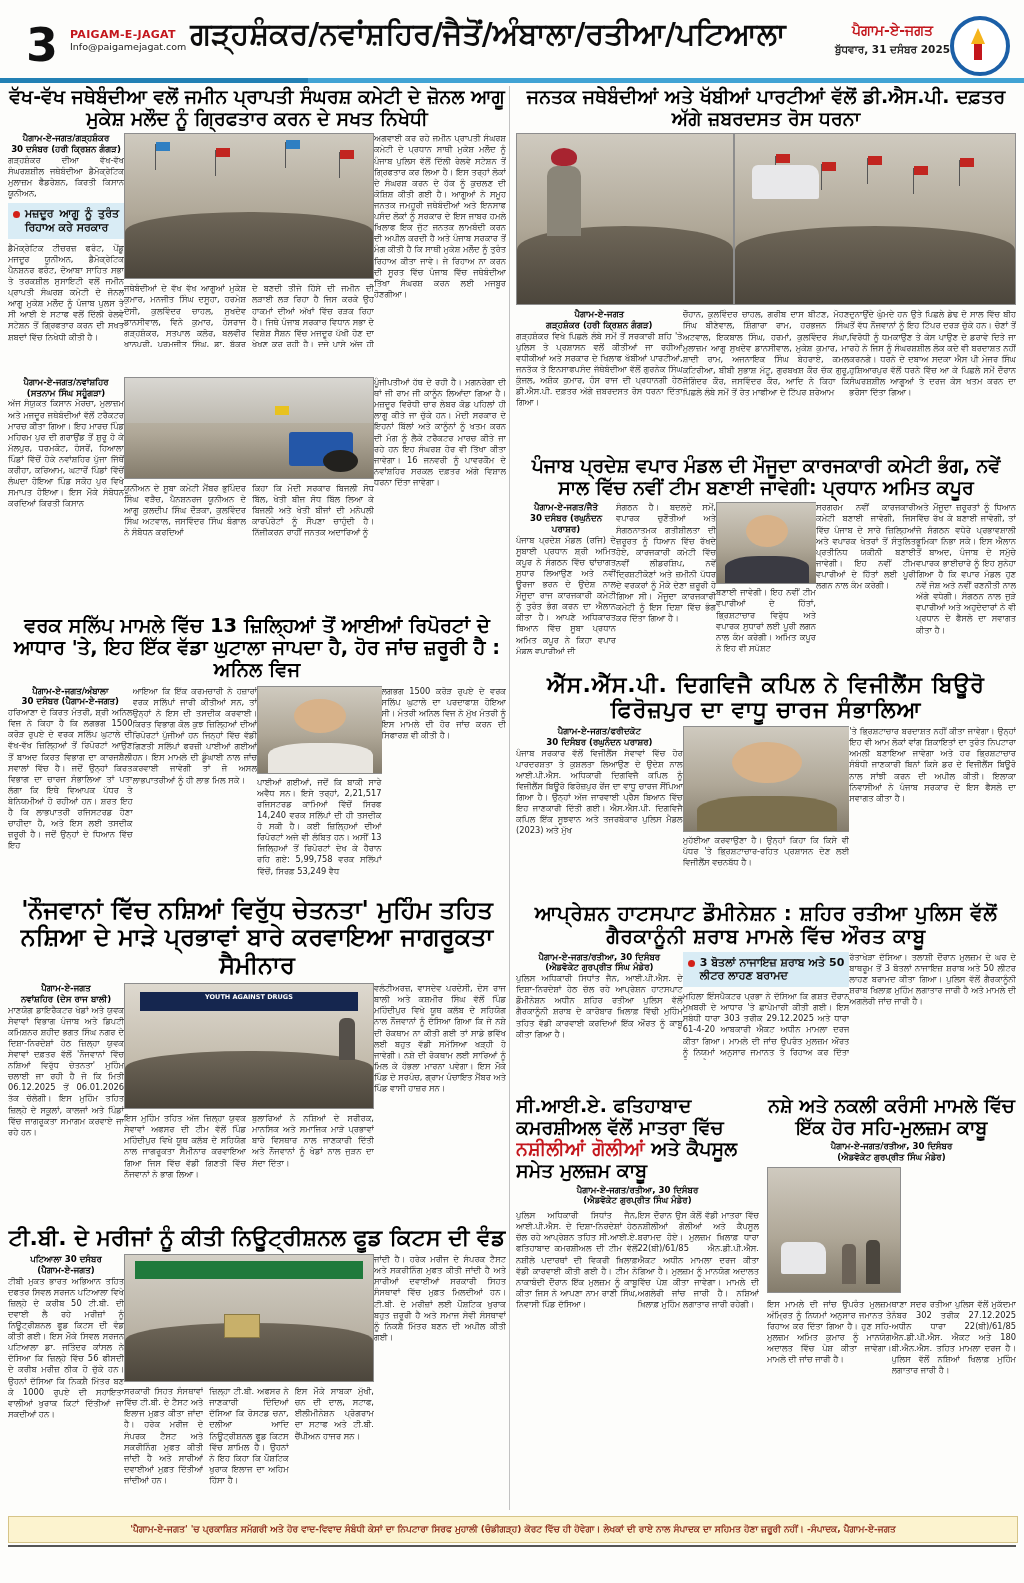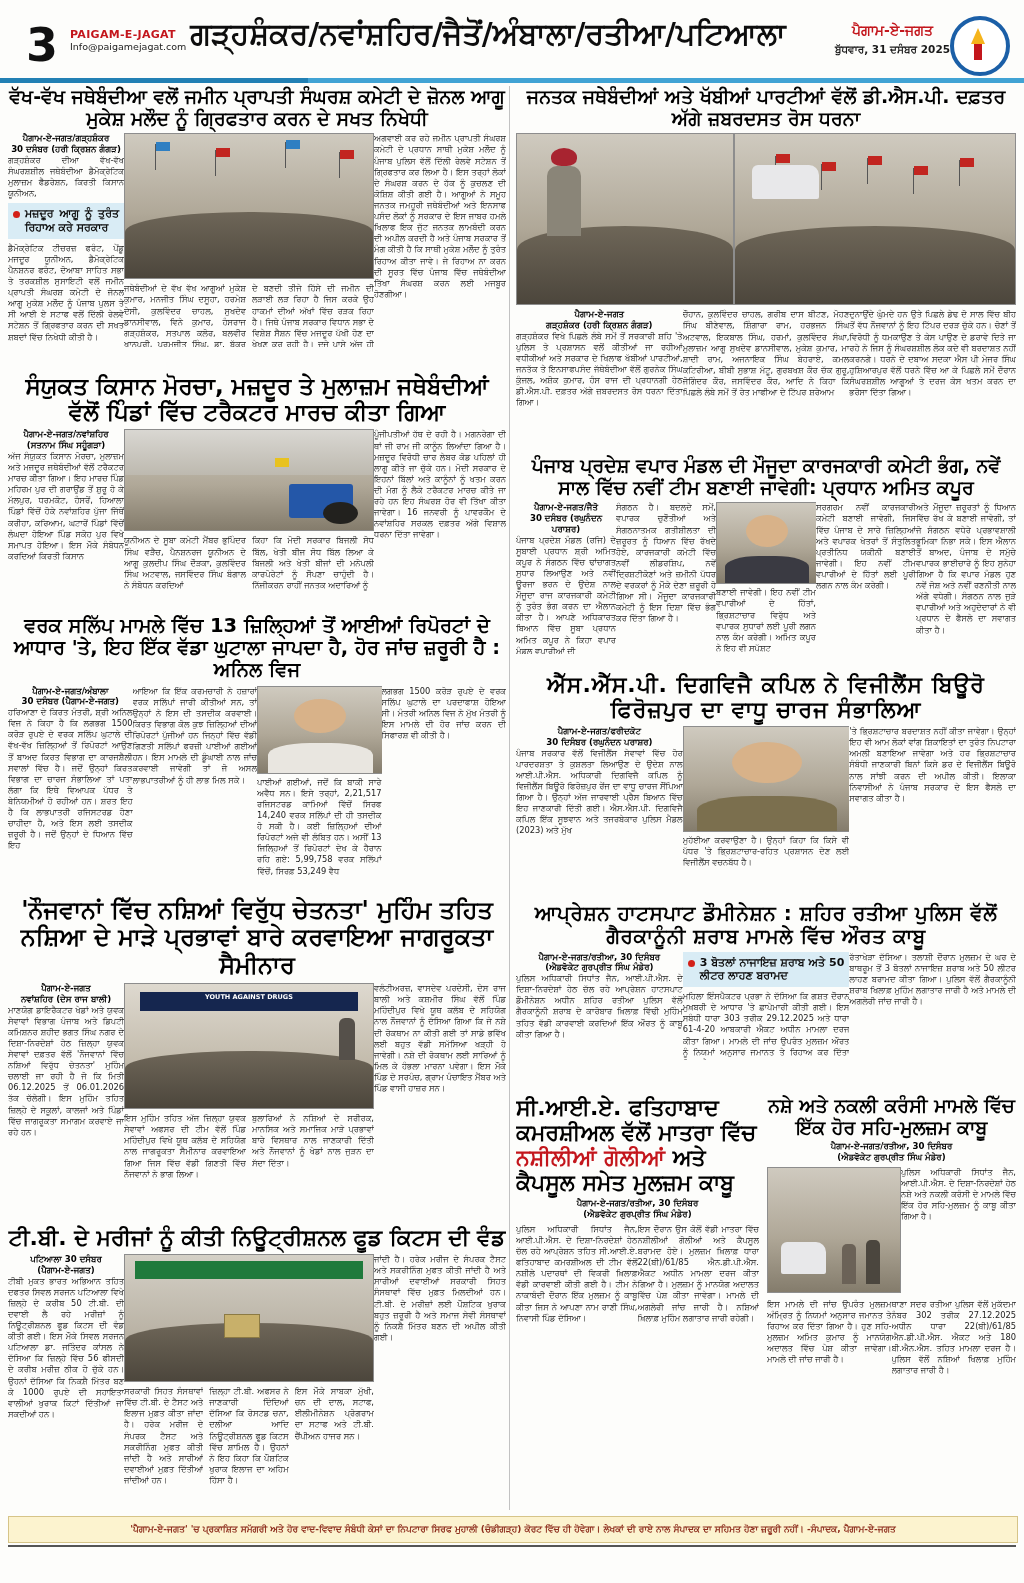--- a/index.html
+++ b/index.html
@@ -149,21 +149,20 @@
         <div class="dl">ਪੈਗਾਮ-ਏ-ਜਗਤ</div>
         <div class="dl">ਗੜ੍ਹਸ਼ੰਕਰ (ਹਰੀ ਕ੍ਰਿਸ਼ਨ ਗੰਗੜ)</div>
         <span>ਗੜ੍ਹਸ਼ੰਕਰ ਵਿਖੇ ਪਿਛਲੇ ਲੰਬੇ ਸਮੇਂ ਤੋਂ ਸਰਕਾਰੀ ਸ਼ਹਿ 'ਤੇ ਪੁਲਿਸ ਤੇ ਪ੍ਰਸ਼ਾਸਨ ਵਲੋਂ ਕੀਤੀਆਂ ਜਾ ਰਹੀਆਂ ਵਧੀਕੀਆਂ ਅਤੇ ਸਰਕਾਰ ਦੇ ਖਿਲਾਫ ਖੱਬੀਆਂ ਪਾਰਟੀਆਂ, ਜਨਤੱਕ ਤੇ ਇਨਸਾਫਪਸੰਦ ਜੱਥੇਬੰਦੀਆ ਵੱਲੋਂ ਗੁਰਨੇਕ ਸਿੰਘ ਕੁੰਜਲ, ਅਸ਼ੋਕ ਕੁਮਾਰ, ਹੰਸ ਰਾਜ ਦੀ ਪ੍ਰਧਾਨਗੀ ਹੇਠ ਡੀ.ਐਸ.ਪੀ. ਦਫ਼ਤਰ ਅੱਗੇ ਜ਼ਬਰਦਸਤ ਰੋਸ ਧਰਨਾ ਦਿੱਤਾ ਗਿਆ।</span>
       </div>
       <div class="col">ਚੌਹਾਨ, ਕੁਲਵਿੰਦਰ ਚਾਹਲ, ਗਰੀਬ ਦਾਸ ਬੀਟਣ, ਮੋਹਣ ਸਿੰਘ ਬੀਣੇਵਾਲ, ਸ਼ਿੰਗਾਰਾ ਰਾਮ, ਹਰਭਜਨ ਸਿੰਘ ਅਟਵਾਲ, ਇਕਬਾਲ ਸਿੰਘ, ਹਰਮਾਂ, ਕੁਲਵਿੰਦਰ ਸੰਘਾ, ਮੁਲਾਜ਼ਮ ਆਗੂ ਸੁਖਦੇਵ ਡਾਨਸੀਵਾਲ, ਮੁਕੇਸ਼ ਕੁਮਾਰ, ਮਾ ਸ਼ਾਦੀ ਰਾਮ, ਅਜਨਾਇਕ ਸਿੰਘ ਬੇਹਰਾਏ, ਕਮਲ ਕਟਿਰੀਆ, ਬੀਬੀ ਸੁਭਾਸ਼ ਮੱਟੂ, ਗੁਰਬਖਸ਼ ਕੌਰ ਚੱਕ ਗੁਰੂ, ਜੋਗਿੰਦਰ ਕੌਰ, ਜਸਵਿੰਦਰ ਕੌਰ, ਆਦਿ ਨੇ ਕਿਹਾ ਕਿ ਪਿਛਲੇ ਲੰਬੇ ਸਮੇਂ ਤੋਂ ਰੇਤ ਮਾਫੀਆ ਦੇ ਟਿੱਪਰ ਸ਼ਰੇਆਮ</div>
       <div class="col">ਦੁਨਾਉਂਦੇ ਘੁੰਮਦੇ ਹਨ ਉਤੇ ਪਿਛਲੇ ਡੇਢ ਦੋ ਸਾਲ ਵਿੱਚ ਬੀਹ ਤੋਂ ਵੱਧ ਨੌਜਵਾਨਾਂ ਨੂੰ ਇਹ ਟਿੱਪਰ ਦਰੜ ਚੁੱਕੇ ਹਨ। ਚੋਣਾਂ ਤੋਂ ਵਿਰੋਧੀ ਨੂੰ ਧਮਕਾਉਣ ਤੇ ਕੇਸ ਪਾਉਣ ਦੇ ਡਰਾਵੇ ਦਿਤੇ ਜਾ ਰਹੇ ਨੇ ਜਿਸ ਨੂੰ ਸੰਘਰਸ਼ਸ਼ੀਲ ਲੋਕ ਕਦੇ ਵੀ ਬਰਦਾਸ਼ਤ ਨਹੀਂ ਕਰਨਗੇ। ਧਰਨੇ ਦੇ ਦਬਾਅ ਸਦਕਾ ਐਸ ਪੀ ਮੇਜਰ ਸਿੰਘ ਹੁਸ਼ਿਆਰਪੁਰ ਵੱਲੋਂ ਧਰਨੇ ਵਿੱਚ ਆ ਕੇ ਪਿਛਲੇ ਸਮੇਂ ਦੌਰਾਨ ਸੰਘਰਸ਼ਸ਼ੀਲ ਆਗੂਆਂ ਤੇ ਦਰਜ ਕੇਸ ਖਤਮ ਕਰਨ ਦਾ ਭਰੋਸਾ ਦਿੱਤਾ ਗਿਆ।</div>
     </div>
   </div>
 
   <div class="sec" style="left:8px;top:373px;width:498px;height:242px;">
-    <div class="hl" style="font-size:23px;">ਸੰਯੁਕਤ ਕਿਸਾਨ ਮੋਰਚਾ, ਮਜ਼ਦੂਰ ਤੇ ਮੁਲਾਜ਼ਮ ਜਥੇਬੰਦੀਆਂ ਵੱਲੋਂ ਪਿੰਡਾਂ ਵਿੱਚ ਟਰੈਕਟਰ ਮਾਰਚ ਕੀਤਾ ਗਿਆ</div>
     <div class="bodyrow" style="height:170px;">
       <div class="col" style="flex:0 0 116px;">
         <div class="dl">ਪੈਗਾਮ-ਏ-ਜਗਤ/ਨਵਾਂਸ਼ਹਿਰ</div>
         <div class="dl">(ਸਤਨਾਮ ਸਿੰਘ ਸਹੂੰਗੜਾ)</div>
         <span>ਅੱਜ ਸੰਯੁਕਤ ਕਿਸਾਨ ਮੋਰਚਾ, ਮੁਲਾਜ਼ਮ ਅਤੇ ਮਜਦੂਰ ਜਥੇਬੰਦੀਆਂ ਵੱਲੋਂ ਟਰੈਕਟਰ ਮਾਰਚ ਕੀਤਾ ਗਿਆ। ਇਹ ਮਾਰਚ ਪਿੰਡ ਮਹਿਰਮ ਪੁਰ ਦੀ ਗਰਾਉਂਡ ਤੋਂ ਸ਼ੁਰੂ ਹੋ ਕੇ ਮੱਲਪੁਰ, ਧਰਮਕੋਟ, ਹੰਸਰੋਂ, ਹਿਆਲਾ ਪਿੰਡਾਂ ਵਿੱਚੋਂ ਹੋਕੇ ਨਵਾਂਸ਼ਹਿਰ ਪੁੱਜਾ ਜਿੱਥੋਂ ਕਰੀਹਾ, ਕਰਿਆਮ, ਘਟਾਰੋਂ ਪਿੰਡਾਂ ਵਿੱਚੋਂ ਲੰਘਦਾ ਹੋਇਆ ਪਿੰਡ ਸਕੋਹ ਪੁਰ ਵਿਖੇ ਸਮਾਪਤ ਹੋਇਆ। ਇਸ ਮੌਕੇ ਸੰਬੋਧਨ ਕਰਦਿਆਂ ਕਿਰਤੀ ਕਿਸਾਨ</span>
       </div>
       <div style="flex:0 0 248px;">
         <div class="ph" style="width:248px;height:100px;">
           <div class="fog"></div>
           <div class="tractor"></div>
@@ -277,41 +276,40 @@
         </div>
         <span>ਮਹਿਲਾ ਇੰਸਪੈਕਟਰ ਪ੍ਰਭਾ ਨੇ ਦੱਸਿਆ ਕਿ ਗਸ਼ਤ ਦੌਰਾਨ ਮੁਖ਼ਬਰੀ ਦੇ ਆਧਾਰ 'ਤੇ ਛਾਪੇਮਾਰੀ ਕੀਤੀ ਗਈ। ਇਸ ਸਬੰਧੀ ਧਾਰਾ 303 ਤਰੀਕ 29.12.2025 ਅਤੇ ਧਾਰਾ 61-4-20 ਆਬਕਾਰੀ ਐਕਟ ਅਧੀਨ ਮਾਮਲਾ ਦਰਜ ਕੀਤਾ ਗਿਆ। ਮਾਮਲੇ ਦੀ ਜਾਂਚ ਉਪਰੰਤ ਮੁਲਜ਼ਮ ਔਰਤ ਨੂੰ ਨਿਯਮਾਂ ਅਨੁਸਾਰ ਜਮਾਨਤ ਤੇ ਰਿਹਾਅ ਕਰ ਦਿੱਤਾ ਗਿਆ ਹੈ।</span>
       </div>
       <div class="col">ਰੱਤਾਖੇੜਾ ਦੱਸਿਆ। ਤਲਾਸ਼ੀ ਦੌਰਾਨ ਮੁਲਜ਼ਮ ਦੇ ਘਰ ਦੇ ਬਾਥਰੂਮ ਤੋਂ 3 ਬੋਤਲਾਂ ਨਾਜਾਇਜ਼ ਸ਼ਰਾਬ ਅਤੇ 50 ਲੀਟਰ ਲਾਹਣ ਬਰਾਮਦ ਕੀਤਾ ਗਿਆ। ਪੁਲਿਸ ਵੱਲੋਂ ਗੈਰਕਾਨੂੰਨੀ ਸ਼ਰਾਬ ਖਿਲਾਫ਼ ਮੁਹਿੰਮ ਲਗਾਤਾਰ ਜਾਰੀ ਹੈ ਅਤੇ ਮਾਮਲੇ ਦੀ ਅਗਲੇਰੀ ਜਾਂਚ ਜਾਰੀ ਹੈ।</div>
     </div>
   </div>
 
   <div class="sec" style="left:516px;top:1095px;width:500px;height:415px;">
     <div style="display:flex;gap:8px;height:100%;">
       <div style="flex:0 0 243px;overflow:hidden;">
-        <div class="hl" style="font-size:22px;text-align:left;">
+        <div class="hl" style="font-size:19px;text-align:left;">
           <span>ਸੀ.ਆਈ.ਏ. ਫਤਿਹਾਬਾਦ ਕਮਰਸ਼ੀਅਲ ਵੱਲੋਂ ਮਾਤਰਾ ਵਿੱਚ </span><span style="color:#c3161c;">ਨਸ਼ੀਲੀਆਂ ਗੋਲੀਆਂ</span><span> ਅਤੇ ਕੈਪਸੂਲ ਸਮੇਤ ਮੁਲਜ਼ਮ ਕਾਬੂ</span>
         </div>
         <div class="dl" style="margin-top:3px;">ਪੈਗਾਮ-ਏ-ਜਗਤ/ਰਤੀਆ, 30 ਦਿਸੰਬਰ</div>
         <div class="dl">(ਐਡਵੋਕੇਟ ਗੁਰਪ੍ਰੀਤ ਸਿੰਘ ਮੰਡੇਰ)</div>
         <div class="bodyrow" style="height:292px;">
           <div class="col">ਪੁਲਿਸ ਅਧਿਕਾਰੀ ਸਿਧਾਂਤ ਜੈਨ, ਆਈ.ਪੀ.ਐਸ. ਦੇ ਦਿਸ਼ਾ-ਨਿਰਦੇਸ਼ਾਂ ਹੇਠ ਚੱਲ ਰਹੇ ਆਪ੍ਰੇਸ਼ਨ ਤਹਿਤ ਸੀ.ਆਈ.ਏ. ਫਤਿਹਾਬਾਦ ਕਮਰਸ਼ੀਅਲ ਦੀ ਟੀਮ ਵੱਲੋਂ ਨਸ਼ੀਲੇ ਪਦਾਰਥਾਂ ਦੀ ਵਿਕਰੀ ਖ਼ਿਲਾਫ਼ ਵੱਡੀ ਕਾਰਵਾਈ ਕੀਤੀ ਗਈ ਹੈ। ਟੀਮ ਨੇ ਨਾਕਾਬੰਦੀ ਦੌਰਾਨ ਇੱਕ ਮੁਲਜ਼ਮ ਨੂੰ ਕਾਬੂ ਕੀਤਾ ਜਿਸ ਨੇ ਆਪਣਾ ਨਾਮ ਰਾਣੀ ਸਿੰਘ, ਨਿਵਾਸੀ ਪਿੰਡ ਦੱਸਿਆ।</div>
           <div class="col">ਇਸ ਦੌਰਾਨ ਉਸ ਕੋਲੋਂ ਵੱਡੀ ਮਾਤਰਾ ਵਿੱਚ ਨਸ਼ੀਲੀਆਂ ਗੋਲੀਆਂ ਅਤੇ ਕੈਪਸੂਲ ਬਰਾਮਦ ਹੋਏ। ਮੁਲਜ਼ਮ ਖ਼ਿਲਾਫ਼ ਧਾਰਾ 22(ਬੀ)/61/85 ਐਨ.ਡੀ.ਪੀ.ਐਸ. ਐਕਟ ਅਧੀਨ ਮਾਮਲਾ ਦਰਜ ਕੀਤਾ ਗਿਆ ਹੈ। ਮੁਲਜ਼ਮ ਨੂੰ ਮਾਨਯੋਗ ਅਦਾਲਤ ਵਿੱਚ ਪੇਸ਼ ਕੀਤਾ ਜਾਵੇਗਾ। ਮਾਮਲੇ ਦੀ ਅਗਲੇਰੀ ਜਾਂਚ ਜਾਰੀ ਹੈ। ਨਸ਼ਿਆਂ ਖ਼ਿਲਾਫ਼ ਮੁਹਿੰਮ ਲਗਾਤਾਰ ਜਾਰੀ ਰਹੇਗੀ।</div>
         </div>
       </div>
       <div style="flex:1;overflow:hidden;">
         <div class="hl" style="font-size:19px;">ਨਸ਼ੇ ਅਤੇ ਨਕਲੀ ਕਰੰਸੀ ਮਾਮਲੇ ਵਿੱਚ ਇੱਕ ਹੋਰ ਸਹਿ-ਮੁਲਜ਼ਮ ਕਾਬੂ</div>
         <div class="dl" style="margin-top:3px;">ਪੈਗਾਮ-ਏ-ਜਗਤ/ਰਤੀਆ, 30 ਦਿਸੰਬਰ</div>
         <div class="dl">(ਐਡਵੋਕੇਟ ਗੁਰਪ੍ਰੀਤ ਸਿੰਘ ਮੰਡੇਰ)</div>
         <div class="bodyrow" style="height:128px;">
           <div class="ph" style="flex:0 0 132px;height:124px;">
             <div class="car"></div>
             <div style="position:absolute;right:20px;bottom:8px;width:14px;height:44px;background:#4b463e;border-radius:5px 5px 0 0;"></div>
             <div style="position:absolute;right:44px;bottom:8px;width:14px;height:40px;background:#6b6257;border-radius:5px 5px 0 0;"></div>
           </div>
-          <div class="col">ਪੁਲਿਸ ਅਧਿਕਾਰੀ ਸਿਧਾਂਤ ਜੈਨ, ਆਈ.ਪੀ.ਐਸ. ਦੇ ਦਿਸ਼ਾ-ਨਿਰਦੇਸ਼ਾਂ ਹੇਠ ਨਸ਼ੇ ਅਤੇ ਨਕਲੀ ਕਰੰਸੀ ਦੇ ਮਾਮਲੇ ਵਿੱਚ ਇੱਕ ਹੋਰ ਸਹਿ-ਮੁਲਜ਼ਮ ਨੂੰ ਕਾਬੂ ਕੀਤਾ ਗਿਆ ਹੈ।</div>
         </div>
         <div class="bodyrow" style="height:168px;">
           <div class="col">ਇਸ ਮਾਮਲੇ ਦੀ ਜਾਂਚ ਉਪਰੰਤ ਮੁਲਜ਼ਮ ਅੰਮ੍ਰਿਤ ਨੂੰ ਨਿਯਮਾਂ ਅਨੁਸਾਰ ਜਮਾਨਤ ਤੇ ਰਿਹਾਅ ਕਰ ਦਿੱਤਾ ਗਿਆ ਹੈ। ਹੁਣ ਸਹਿ-ਮੁਲਜ਼ਮ ਅਮਿਤ ਕੁਮਾਰ ਨੂੰ ਮਾਨਯੋਗ ਅਦਾਲਤ ਵਿੱਚ ਪੇਸ਼ ਕੀਤਾ ਜਾਵੇਗਾ। ਮਾਮਲੇ ਦੀ ਜਾਂਚ ਜਾਰੀ ਹੈ।</div>
           <div class="col">ਥਾਣਾ ਸਦਰ ਰਤੀਆ ਪੁਲਿਸ ਵੱਲੋਂ ਮੁਕੱਦਮਾ ਨੰਬਰ 302 ਤਰੀਕ 27.12.2025 ਅਧੀਨ ਧਾਰਾ 22(ਬੀ)/61/85 ਐਨ.ਡੀ.ਪੀ.ਐਸ. ਐਕਟ ਅਤੇ 180 ਬੀ.ਐਨ.ਐਸ. ਤਹਿਤ ਮਾਮਲਾ ਦਰਜ ਹੈ। ਪੁਲਿਸ ਵੱਲੋਂ ਨਸ਼ਿਆਂ ਖਿਲਾਫ਼ ਮੁਹਿੰਮ ਲਗਾਤਾਰ ਜਾਰੀ ਹੈ।</div>
         </div>
       </div>
     </div>
   </div>
 
   <div class="sec" style="left:8px;top:1225px;width:498px;height:285px;">

